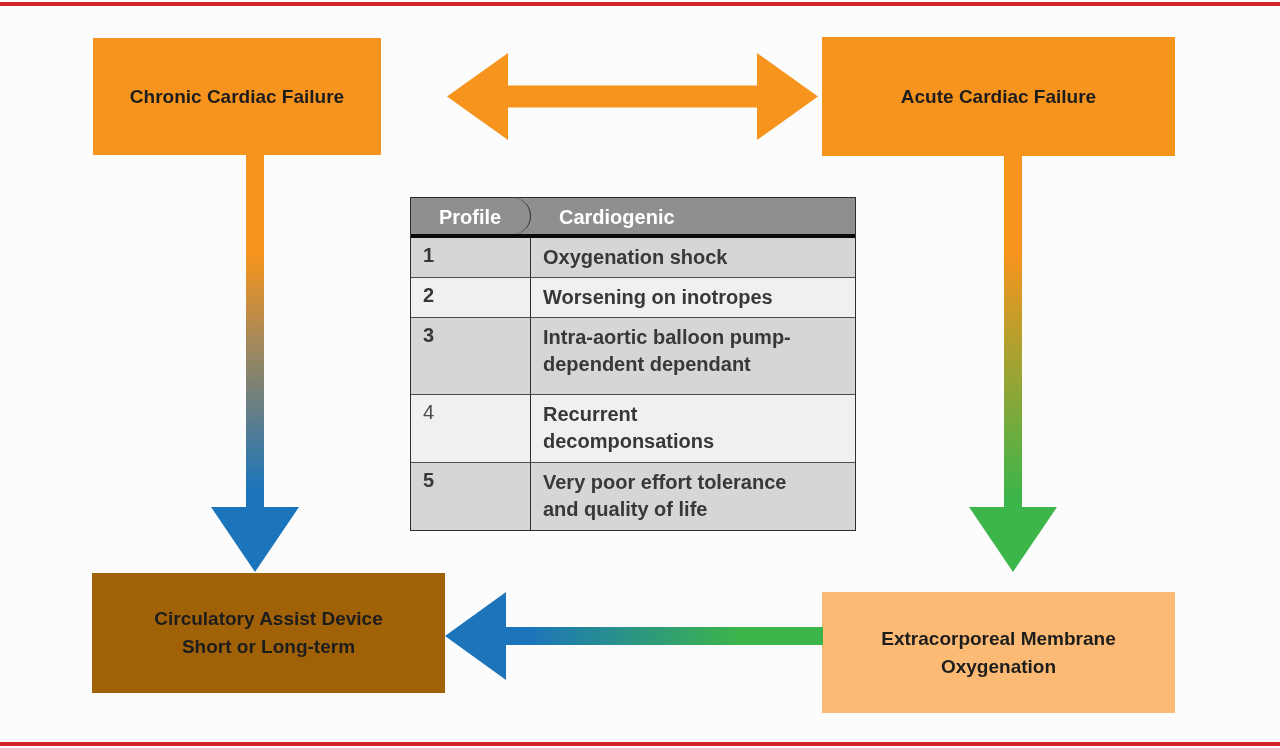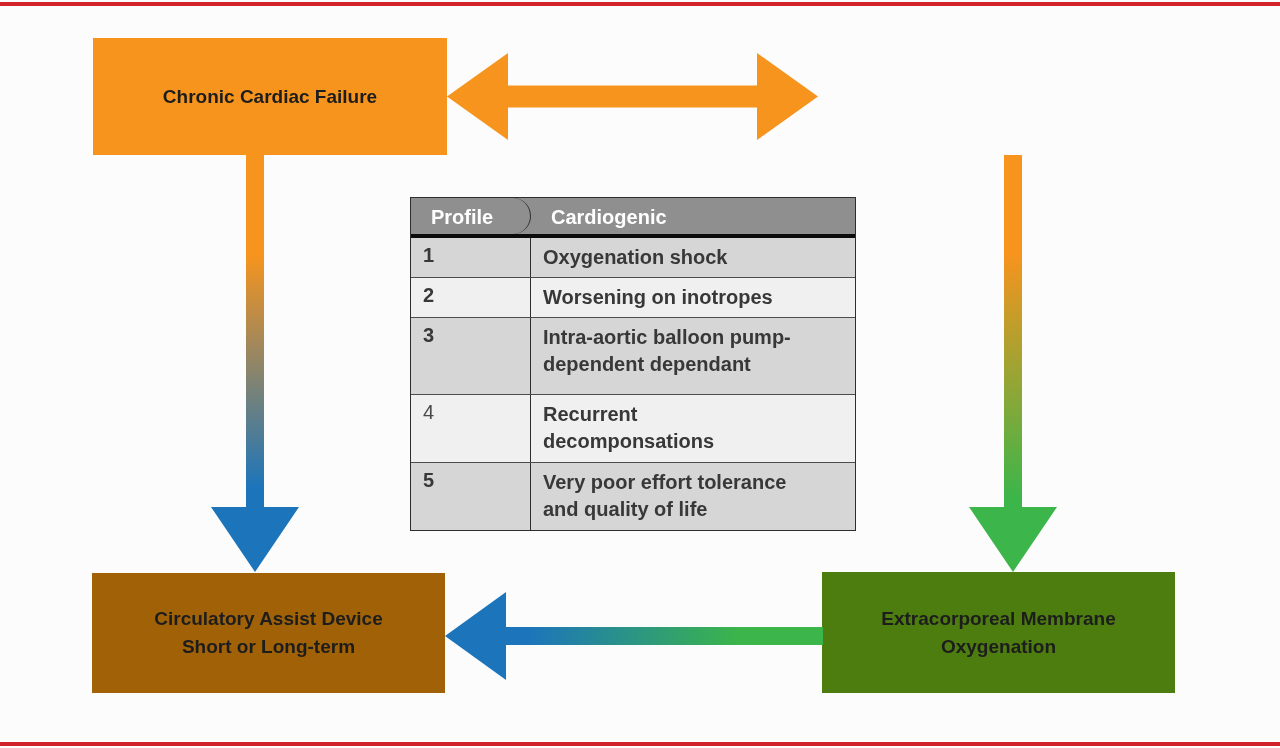--- a/index.html
+++ b/index.html
@@ -17,21 +17,21 @@
   .rule-bottom { top: 742px; }
 
   .node {
     position: absolute;
     display: flex; align-items: center; justify-content: center;
     text-align: center;
     font-weight: bold; font-size: 19px; line-height: 1.45;
     color: #1d1d1d;
     white-space: pre-line;
   }
-  .node-chronic { left: 93px;  top: 38px;  width: 354px; height: 117px; }
+  .node-chronic { left: 93px;  top: 38px;  width: 288px; height: 117px; }
   .node-acute   { left: 822px; top: 37px;  width: 353px; height: 119px; }
   .node-assist  { left: 92px;  top: 573px; width: 353px; height: 120px; }
   .node-ecmo    { left: 822px; top: 572px; width: 353px; height: 121px; }
 
   .arrow-svg { position: absolute; display: block; }
   .arrow-double     { left: 447px; top: 53px;  }
   .arrow-left-down  { left: 211px; top: 155px; }
   .arrow-right-down { left: 969px; top: 155px; }
   .arrow-horizontal { left: 445px; top: 592px; }
 
@@ -39,44 +39,45 @@
     position: absolute; left: 410px; top: 197px; width: 446px;
     border: 1px solid #2e2e2e;
     box-sizing: border-box;
     font-size: 20px; color: #383838;
   }
   .thead {
     display: flex; min-height: 40px;
     border-bottom: 4px solid #0b0b0b;
     box-sizing: border-box;
   }
-  .th { font-weight: bold; color: #ffffff; padding: 8px 6px 4px 20px; box-sizing: border-box; border-radius: 18px; }
+  .th { font-weight: bold; color: #ffffff; padding: 8px 6px 4px 28px; box-sizing: border-box; border-radius: 18px; }
   .col-profile { width: 120px; border-right: 1px solid #2e2e2e; box-sizing: border-box; }
   .col-desc { flex: 1; }
   .trow { display: flex; border-top: 1px solid #4c4c4c; box-sizing: border-box; }
   .trow:first-of-type { border-top: none; }
   .td { padding: 6px 8px 6px 12px; box-sizing: border-box; font-weight: bold; }
   .td.regular { font-weight: normal; color: #4a4a4a; }
   .td-desc { white-space: pre-line; line-height: 1.35; }
   .trow[data-h="s"] { min-height: 39px; }
   .trow[data-h="m"] { min-height: 68px; }
   .trow[data-h="l"] { min-height: 77px; }
 </style>
 </head>
 <body>
 
 <div class="stage">
 
   <div class="rule rule-top" style="background: rgb(210, 35, 42);"></div>
   <div class="rule rule-bottom" style="background: rgb(210, 35, 42);"></div>
 
   <div class="node node-chronic" style="background: rgb(246, 148, 30);">Chronic Cardiac Failure</div>
+  <div class="node node-acute" style="background: rgb(246, 148, 30);">Acute Cardiac Failure</div>
   <div class="node node-assist" style="background: #a16207;">Circulatory Assist Device
 Short or Long-term</div>
-  <div class="node node-ecmo" style="background: #4d7c0f;">Extracorporeal Membrane
+  <div class="node node-ecmo" style="background: #fdba74; margin-top: 20px;">Extracorporeal Membrane
 Oxygenation</div>
 
   <svg class="arrow-svg arrow-double" width="371" height="87" viewBox="0 0 371 87">
     <polygon points="0,43.5 61,0 61,32.5 310,32.5 310,0 371,43.5 310,87 310,54.5 61,54.5 61,87" fill="#F6941E"></polygon>
   </svg>
 
   <svg class="arrow-svg arrow-left-down" width="88" height="417" viewBox="0 0 88 417">
     <defs>
       <linearGradient id="gradOB" x1="0" y1="0" x2="0" y2="1">
         <stop offset="0.05" stop-color="#F6941E"></stop>

